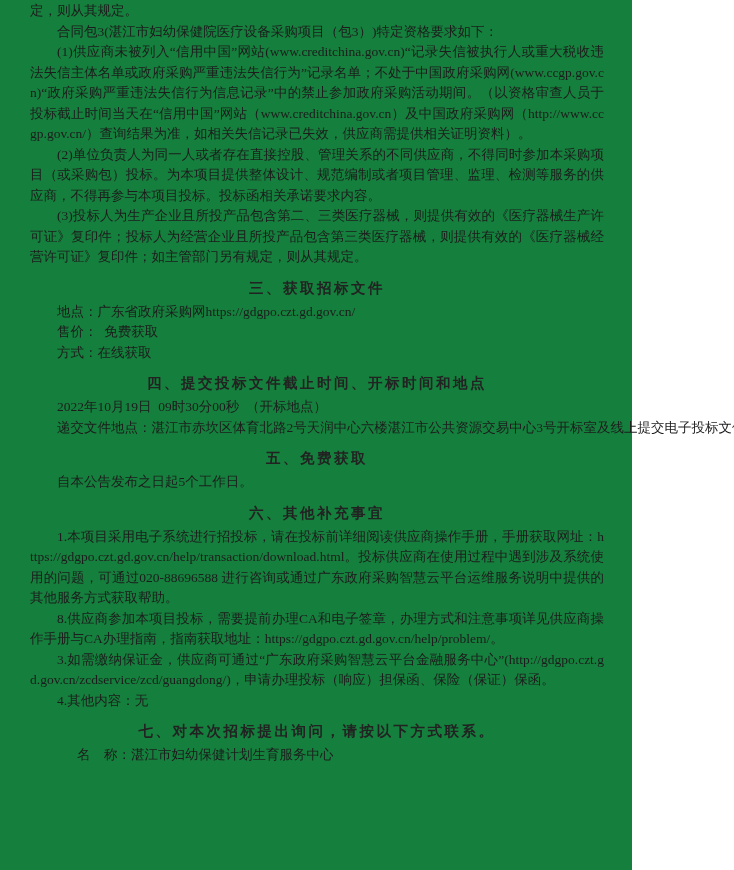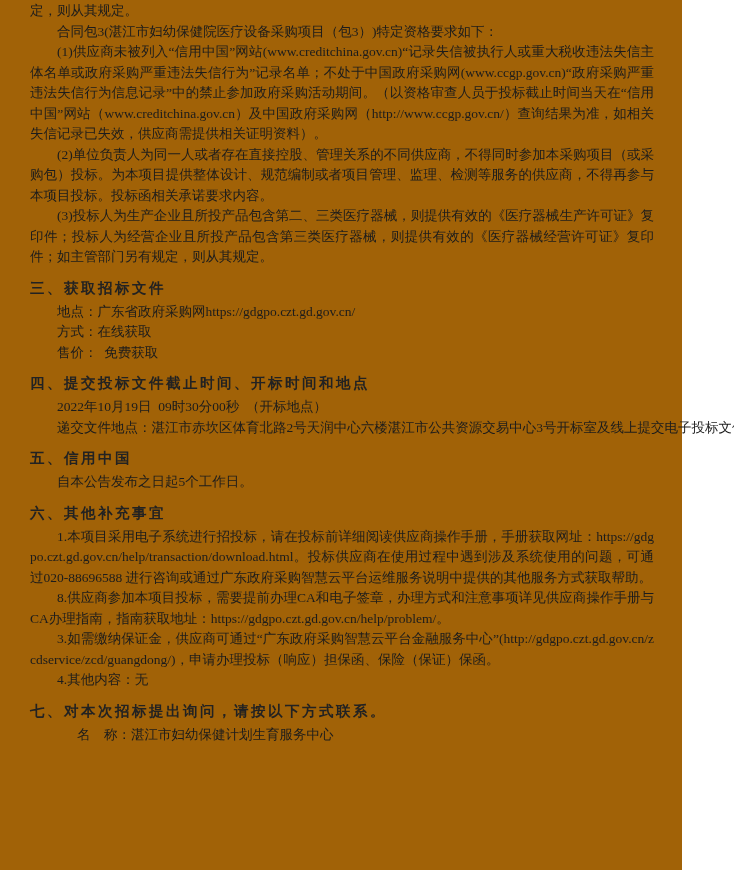--- a/index.html
+++ b/index.html
@@ -9,24 +9,24 @@
   }
   body {
     width: 734px;
     height: 870px;
     overflow: hidden;
     font-family: "Liberation Serif", "DejaVu Serif", serif;
     color: #1c1c1c;
   }
   .page {
     box-sizing: border-box;
-    width: 682px;
+    width: 632px;
     height: 870px;
     padding: 1px 28px 0 30px;
-    background: #a16207;
+    background: #15803d;
   }
   .para {
     margin: 0;
     font-size: 13.5px;
     line-height: 20.5px;
     text-align: justify;
     word-break: break-all;
     white-space: pre-wrap;
   }
   .indent {
@@ -36,20 +36,21 @@
     white-space: nowrap;
     text-align: left;
   }
   .heading {
     margin: 9px 0 3px 0;
     font-size: 14.5px;
     line-height: 22px;
     font-weight: bold;
     letter-spacing: 2.5px;
     color: #222222;
+    text-align: center;
   }
   .sub-item {
     padding-left: 20px;
     text-indent: 0;
   }
   .sub-detail {
     padding-left: 47px;
     text-indent: 0;
   }
 </style>
@@ -59,28 +60,28 @@
 <div class="page">
 
   <p class="para">定，则从其规定。</p>
   <p class="para indent">合同包3(湛江市妇幼保健院医疗设备采购项目（包3）)特定资格要求如下：</p>
   <p class="para indent">(1)供应商未被列入“信用中国”网站(www.creditchina.gov.cn)“记录失信被执行人或重大税收违法失信主体名单或政府采购严重违法失信行为”记录名单；不处于中国政府采购网(www.ccgp.gov.cn)“政府采购严重违法失信行为信息记录”中的禁止参加政府采购活动期间。（以资格审查人员于投标截止时间当天在“信用中国”网站（www.creditchina.gov.cn）及中国政府采购网（http://www.ccgp.gov.cn/）查询结果为准，如相关失信记录已失效，供应商需提供相关证明资料）。</p>
   <p class="para indent">(2)单位负责人为同一人或者存在直接控股、管理关系的不同供应商，不得同时参加本采购项目（或采购包）投标。为本项目提供整体设计、规范编制或者项目管理、监理、检测等服务的供应商，不得再参与本项目投标。投标函相关承诺要求内容。</p>
   <p class="para indent">(3)投标人为生产企业且所投产品包含第二、三类医疗器械，则提供有效的《医疗器械生产许可证》复印件；投标人为经营企业且所投产品包含第三类医疗器械，则提供有效的《医疗器械经营许可证》复印件；如主管部门另有规定，则从其规定。</p>
 
   <h2 class="heading">三、获取招标文件</h2>
   <p class="para indent">地点：广东省政府采购网https://gdgpo.czt.gd.gov.cn/</p>
+  <p class="para indent">售价：  免费获取</p>
   <p class="para indent">方式：在线获取</p>
-  <p class="para indent">售价：  免费获取</p>
 
   <h2 class="heading">四、提交投标文件截止时间、开标时间和地点</h2>
   <p class="para indent">2022年10月19日  09时30分00秒  （开标地点）</p>
   <p class="para indent nowrap">递交文件地点：湛江市赤坎区体育北路2号天润中心六楼湛江市公共资源交易中心3号开标室及线上提交电子投标文件</p>
 
-  <h2 class="heading">五、信用中国</h2>
+  <h2 class="heading">五、免费获取</h2>
   <p class="para indent">自本公告发布之日起5个工作日。</p>
 
   <h2 class="heading">六、其他补充事宜</h2>
   <p class="para indent">1.本项目采用电子系统进行招投标，请在投标前详细阅读供应商操作手册，手册获取网址：https://gdgpo.czt.gd.gov.cn/help/transaction/download.html。投标供应商在使用过程中遇到涉及系统使用的问题，可通过020-88696588 进行咨询或通过广东政府采购智慧云平台运维服务说明中提供的其他服务方式获取帮助。</p>
   <p class="para indent">8.供应商参加本项目投标，需要提前办理CA和电子签章，办理方式和注意事项详见供应商操作手册与CA办理指南，指南获取地址：https://gdgpo.czt.gd.gov.cn/help/problem/。</p>
   <p class="para indent">3.如需缴纳保证金，供应商可通过“广东政府采购智慧云平台金融服务中心”(http://gdgpo.czt.gd.gov.cn/zcdservice/zcd/guangdong/)，申请办理投标（响应）担保函、保险（保证）保函。</p>
   <p class="para indent">4.其他内容：无</p>
 
   <h2 class="heading">七、对本次招标提出询问，请按以下方式联系。</h2>
   <p class="para sub-detail">名　称：湛江市妇幼保健计划生育服务中心</p>

